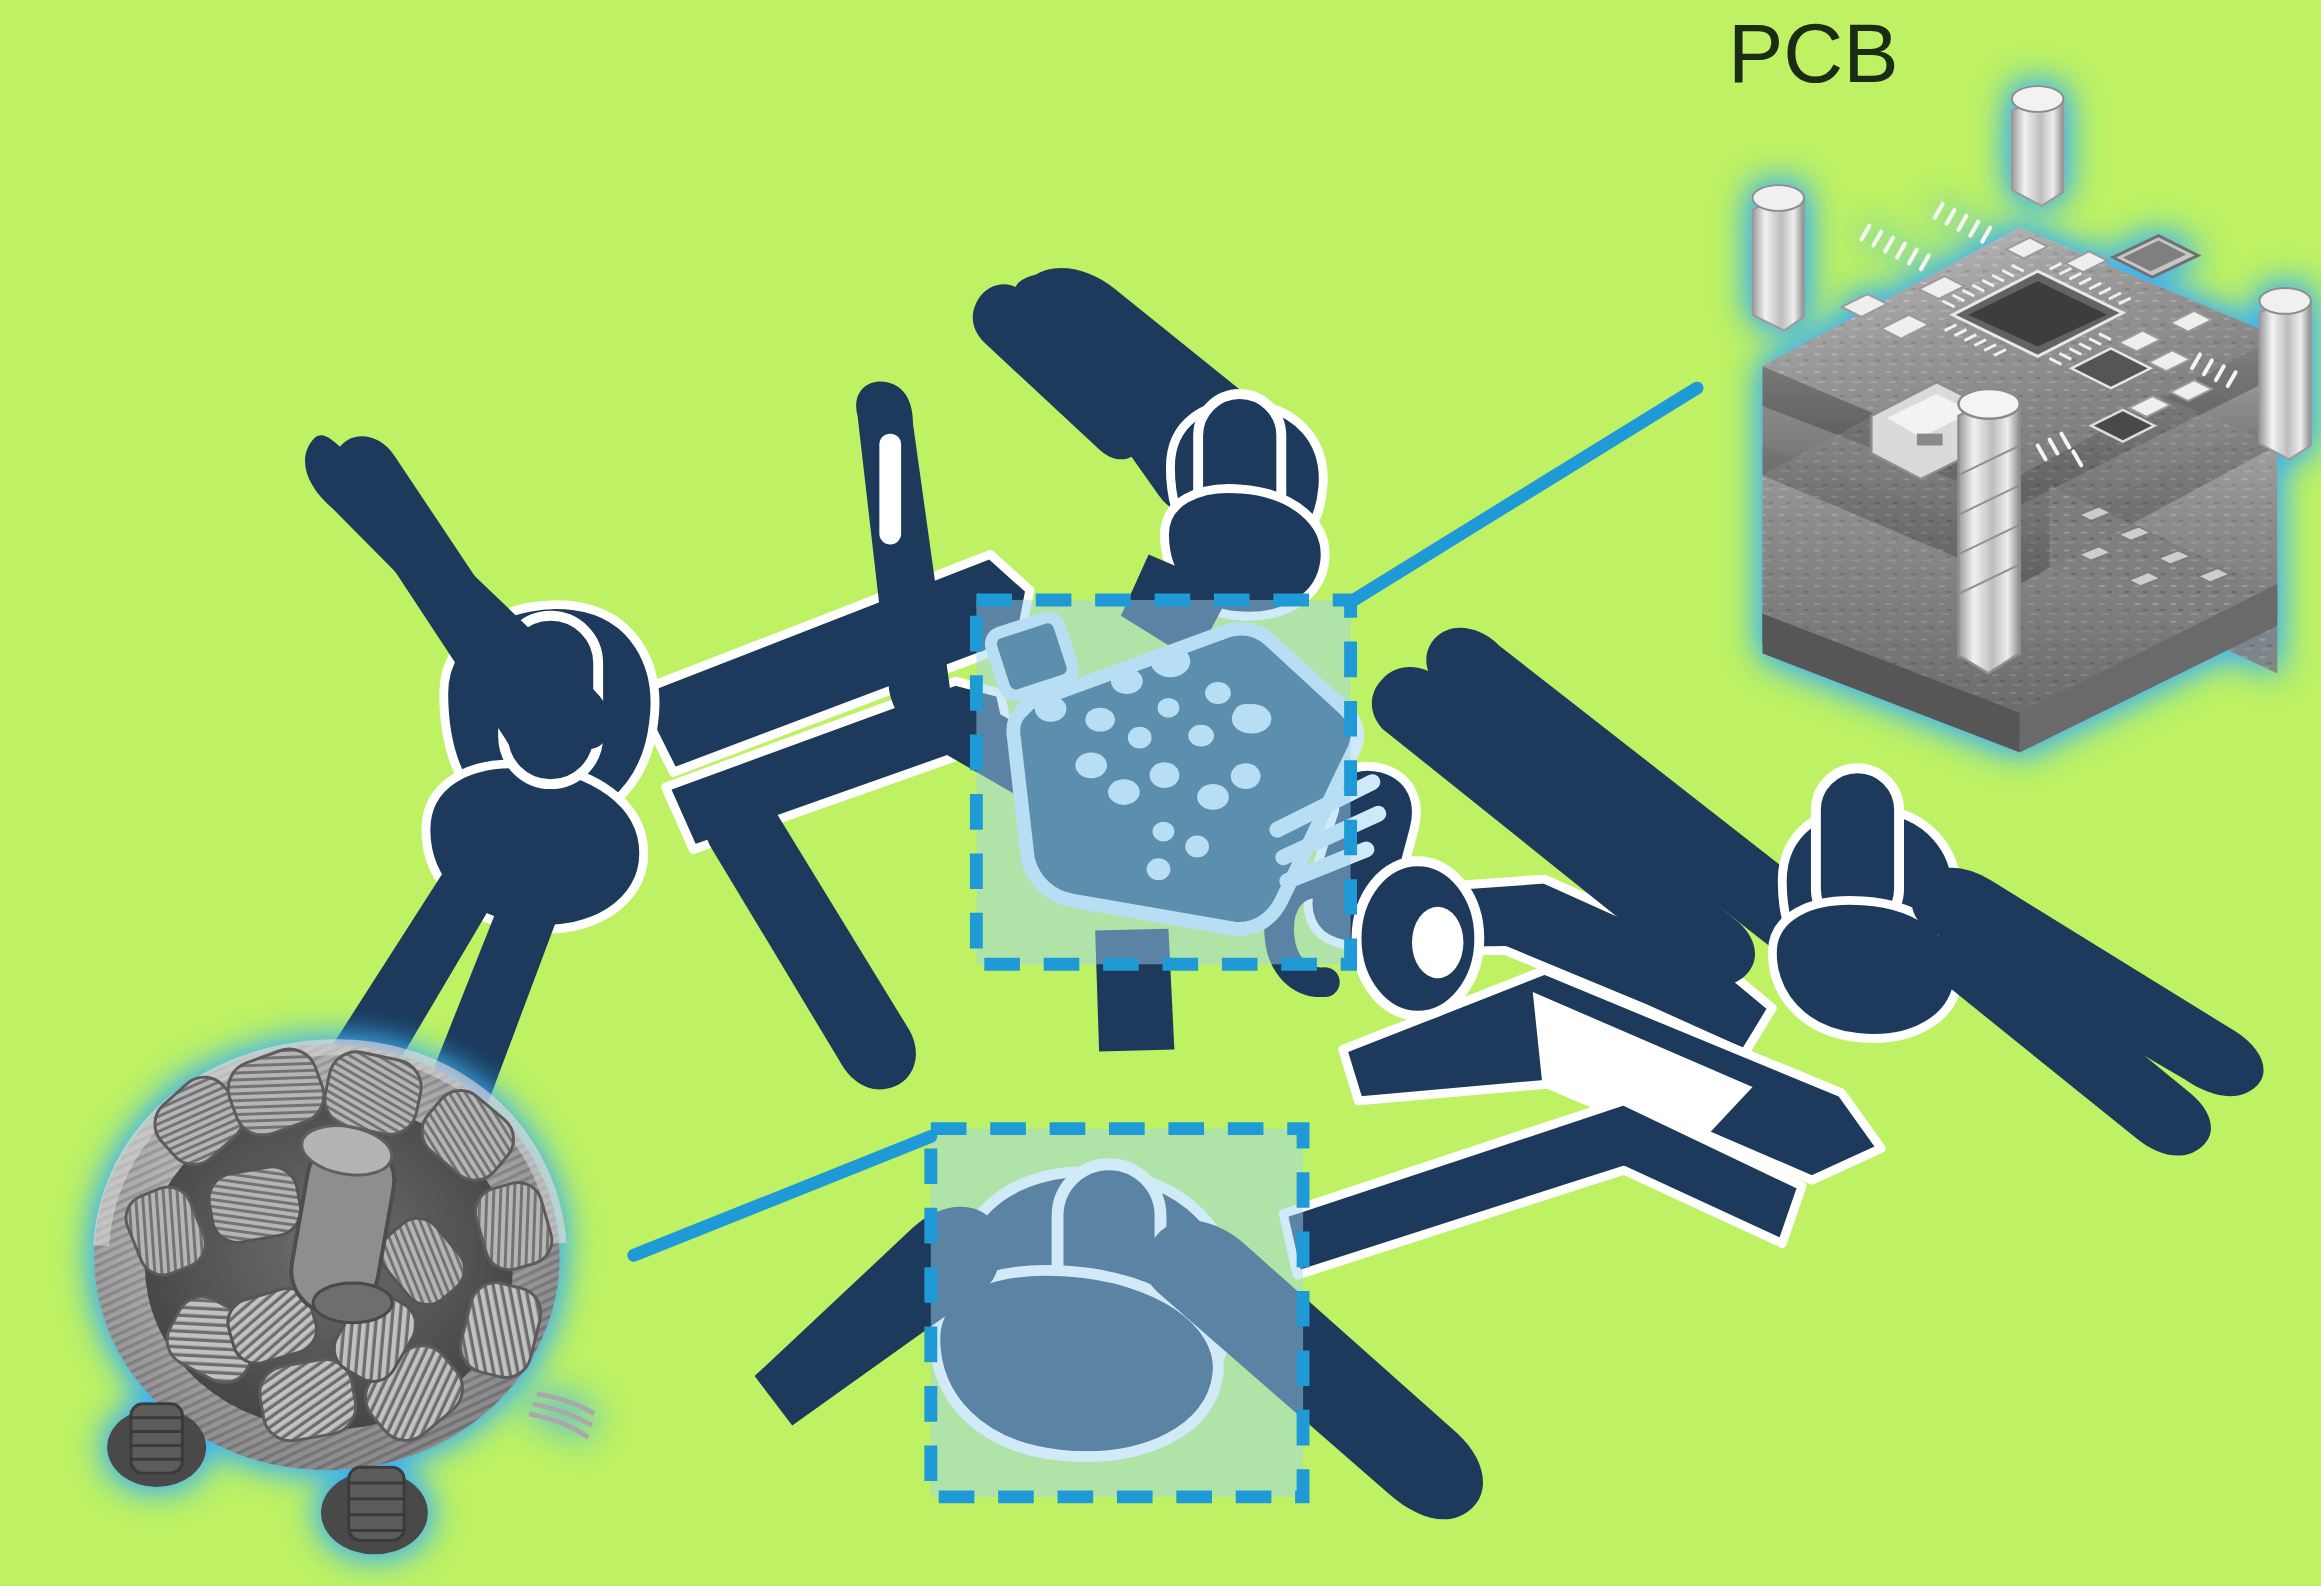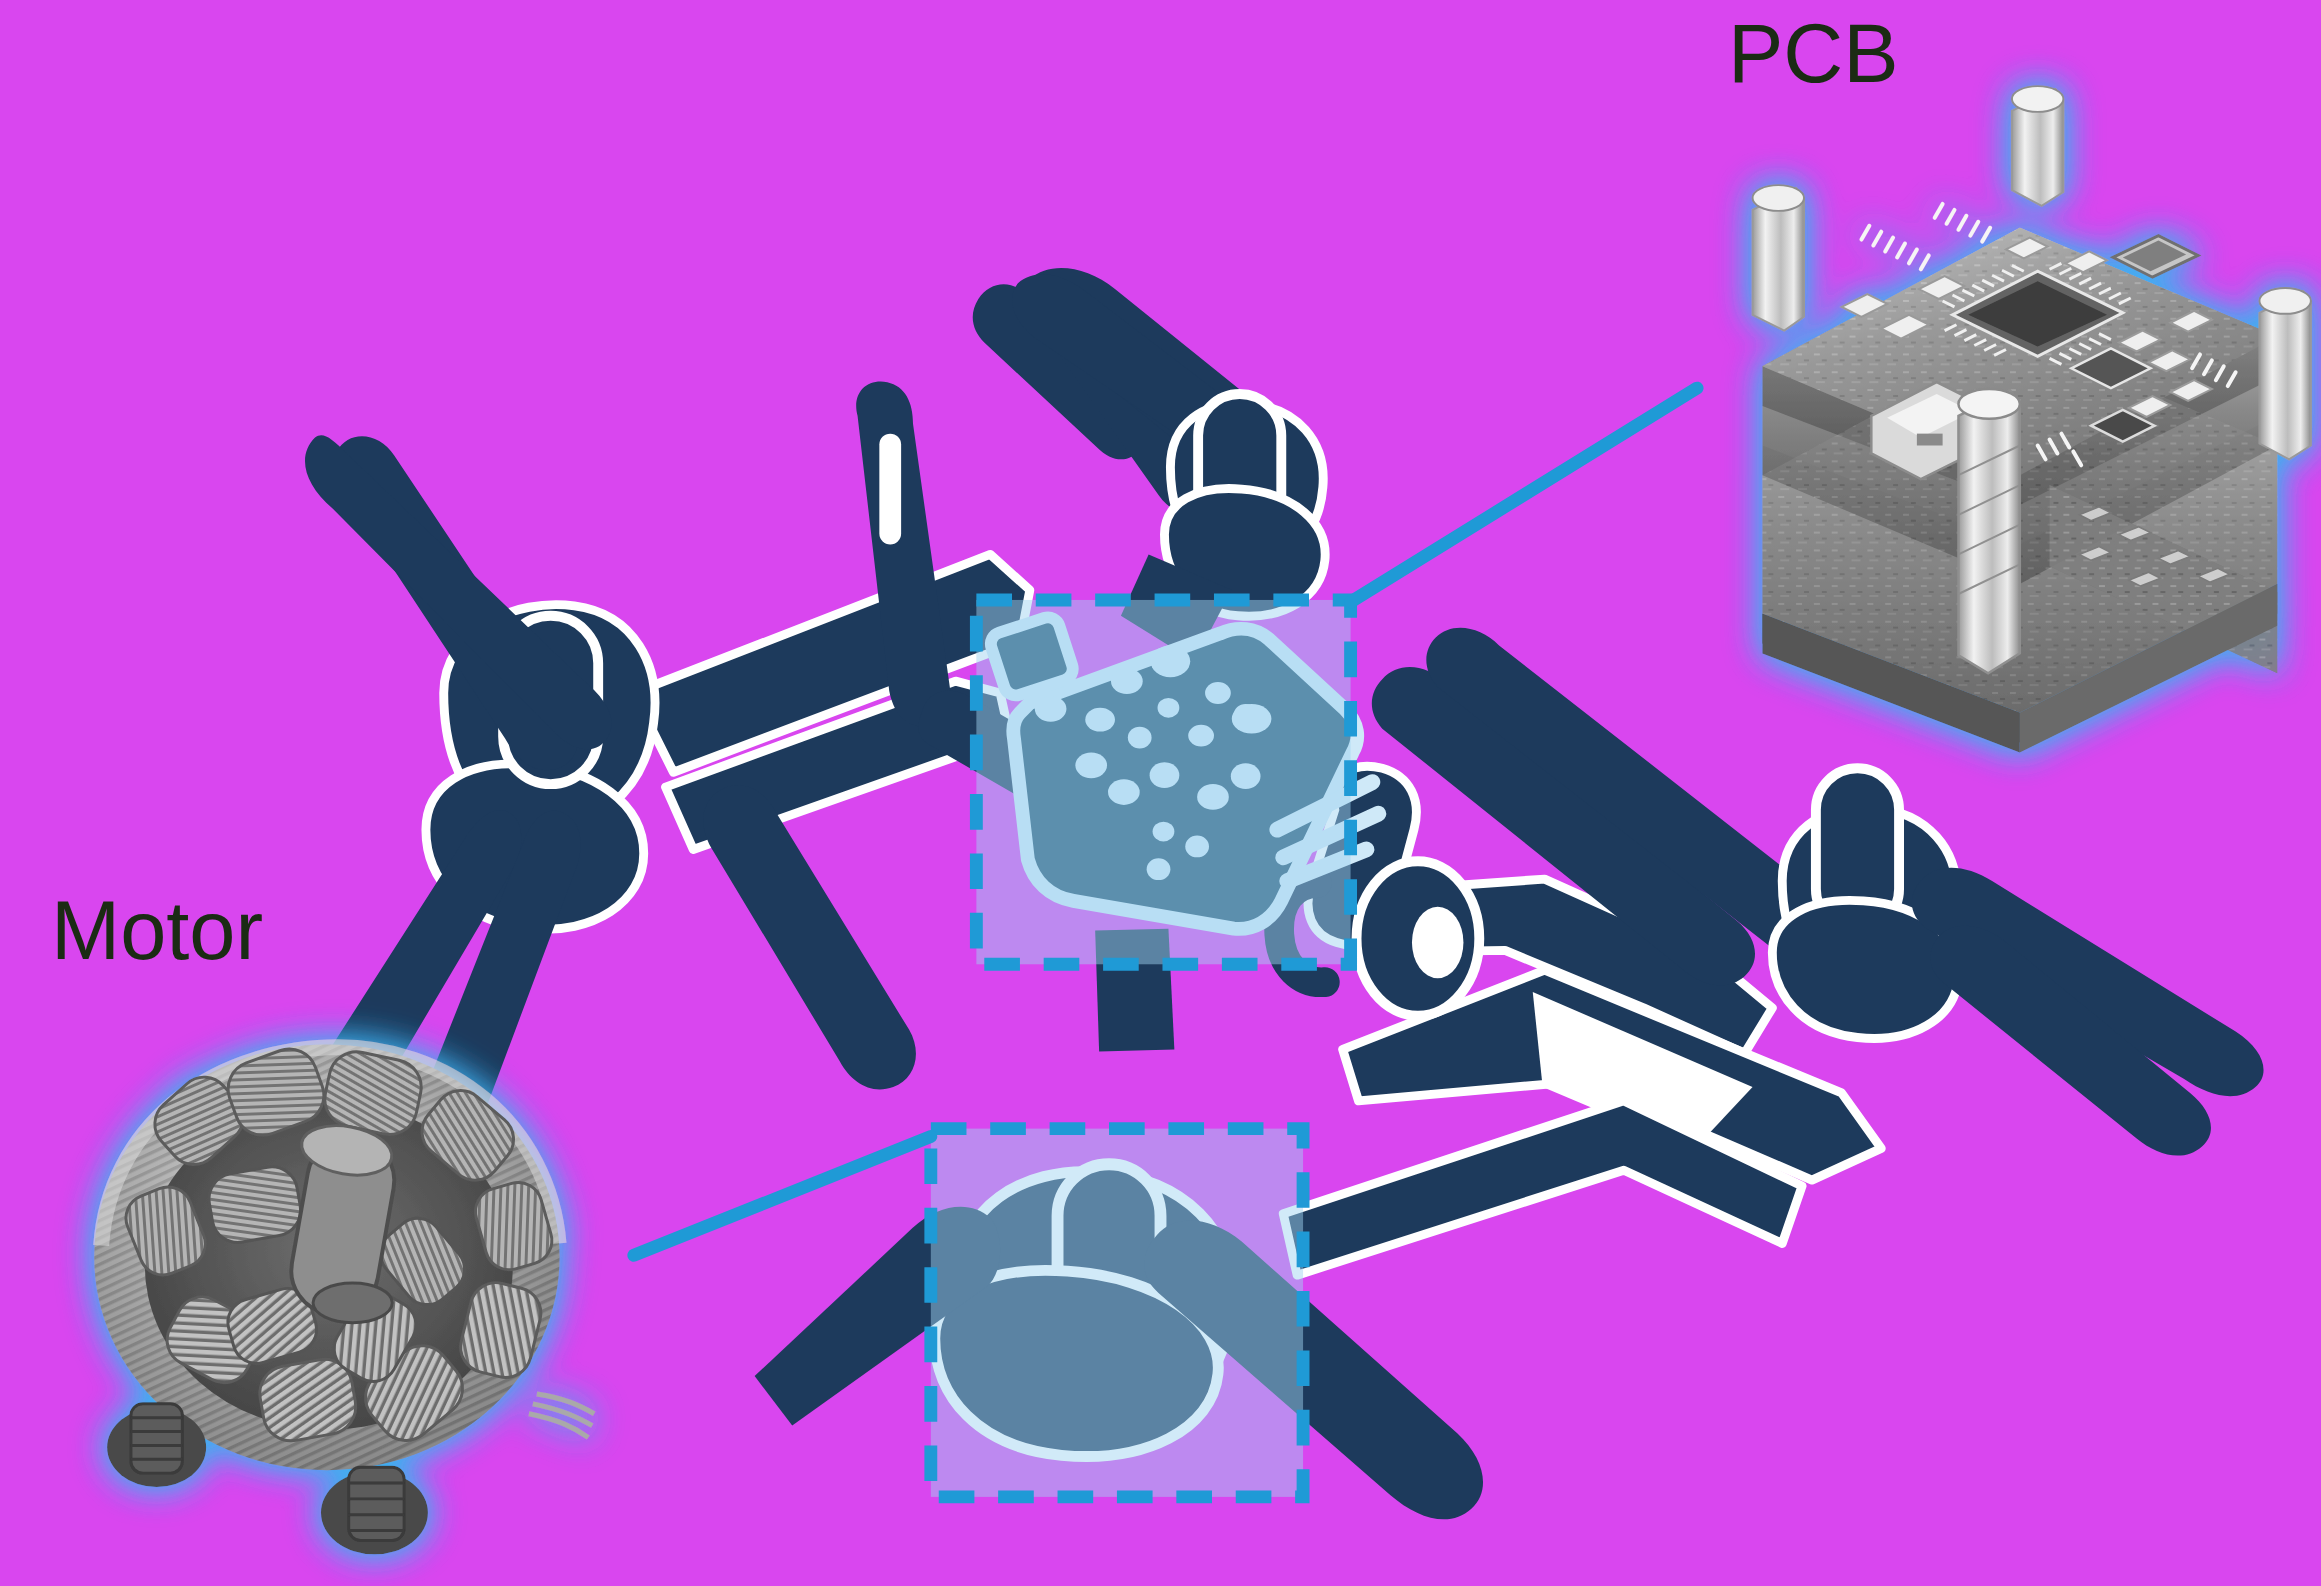--- a/index.html
+++ b/index.html
@@ -8,21 +8,21 @@
     padding: 0;
     background: #ffffff;
   }
   body {
     font-family: "Liberation Sans", sans-serif;
   }
   #stage {
     position: relative;
     width: 2322px;
     height: 1586px;
-    background: #d946ef;
+    background: #bef264;
     overflow: hidden;
   }
   #stage svg.layer {
     position: absolute;
     left: 0;
     top: 0;
     width: 2322px;
     height: 1586px;
   }
   .callout-label {
@@ -667,16 +667,15 @@
           <path d="M458 398 C 488 404, 504 412, 518 420"></path>
           <path d="M454 408 C 484 414, 500 422, 514 432"></path>
         </g>
       </g>
     </g>
 
   </svg>
 
   <div class="callout-label" id="label-pcb">PCB</div>
 
-  <div class="callout-label" id="label-motor">Motor</div>
 
 </div>
 
 
 </body></html>

